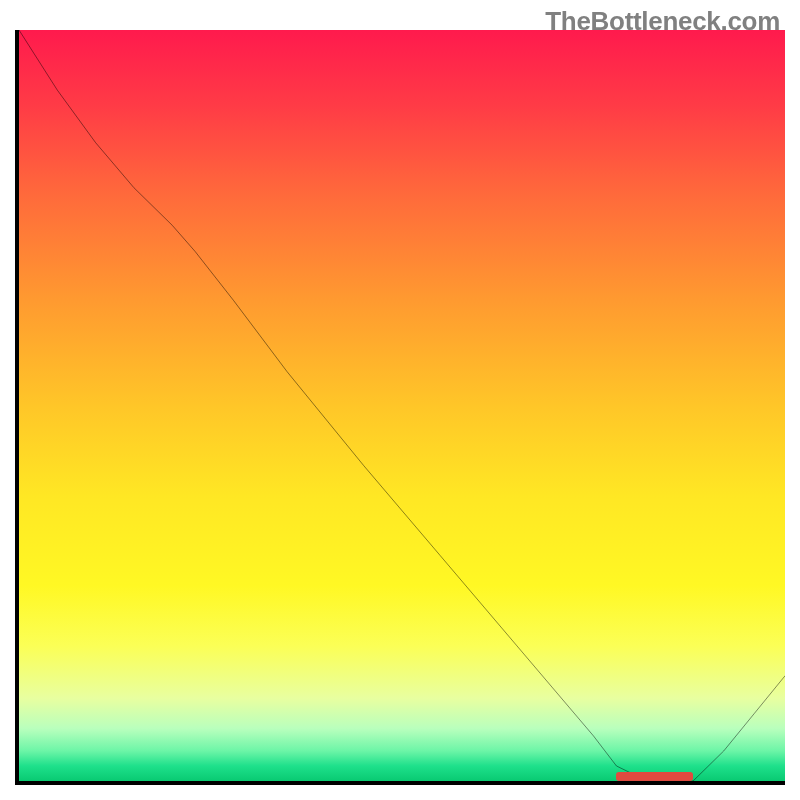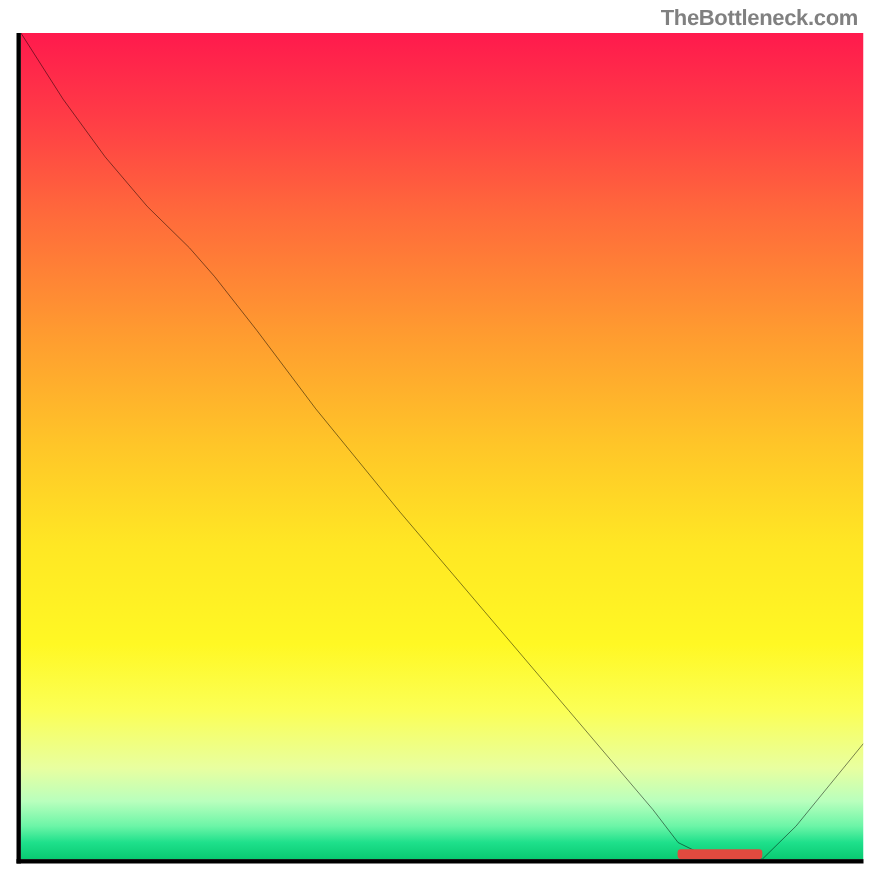--- a/index.html
+++ b/index.html
@@ -13,21 +13,21 @@
   }
   .wrap {
     position: relative;
     width: 800px;
     height: 800px;
   }
   .attribution {
     position: absolute;
     top: 6px;
     right: 20px;
-    font-size: 20px;
+    font-size: 26px;
     font-weight: 600;
     color: #808080;
     letter-spacing: -0.3px;
   }
   .plot-outer {
     position: absolute;
     left: 15px;
     top: 30px;
     width: 770px;
     height: 755px;

